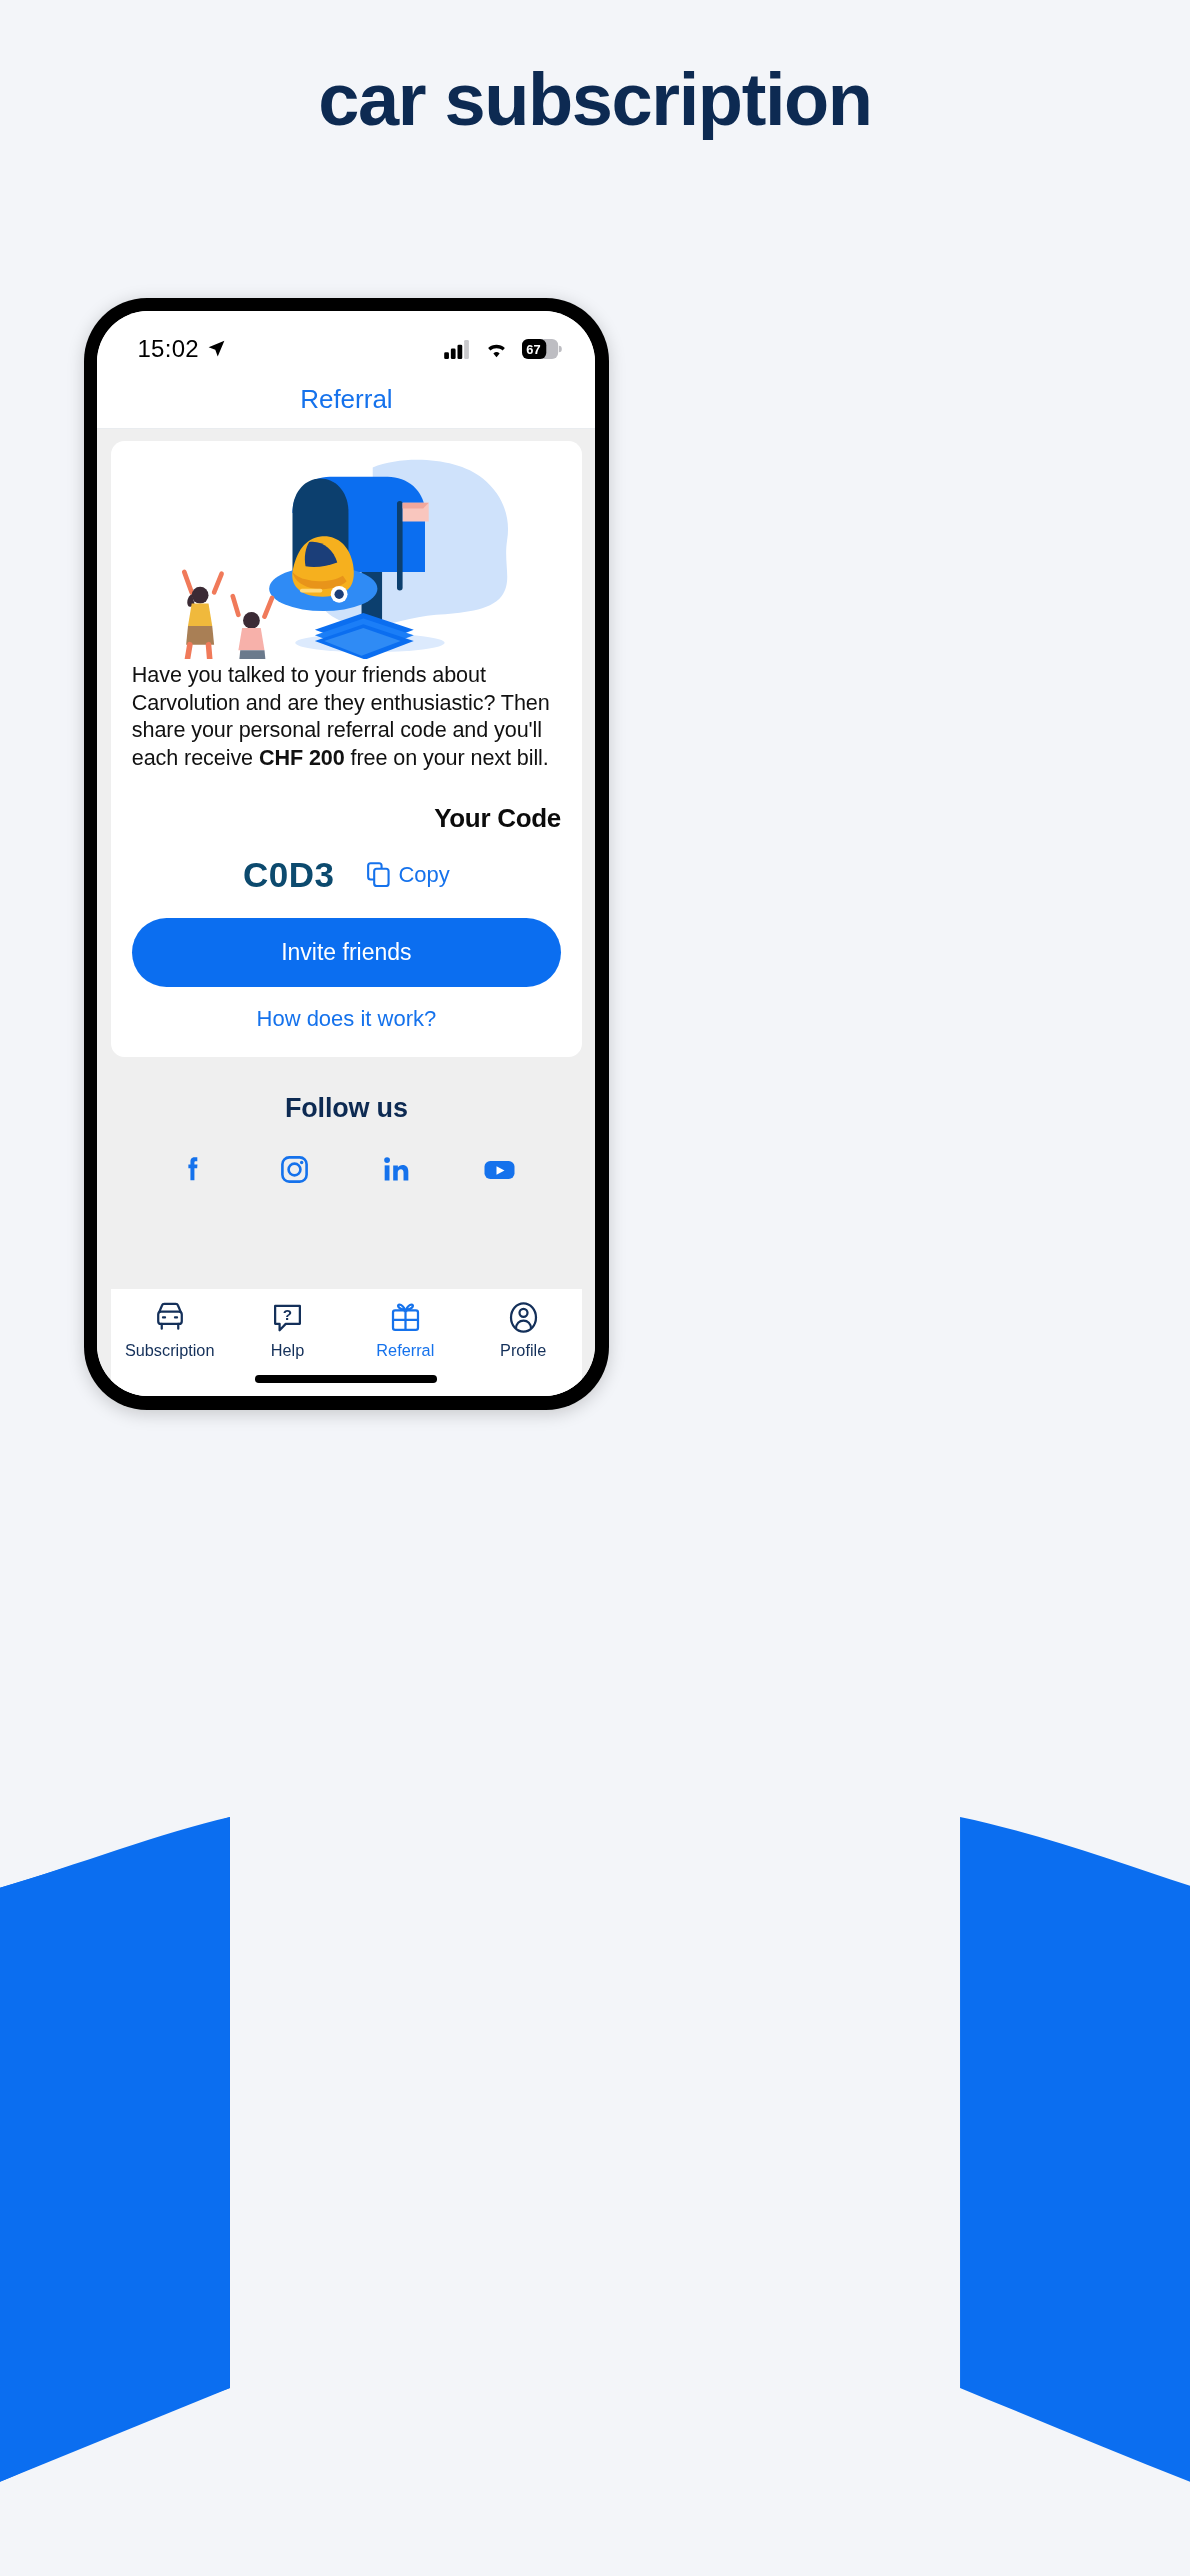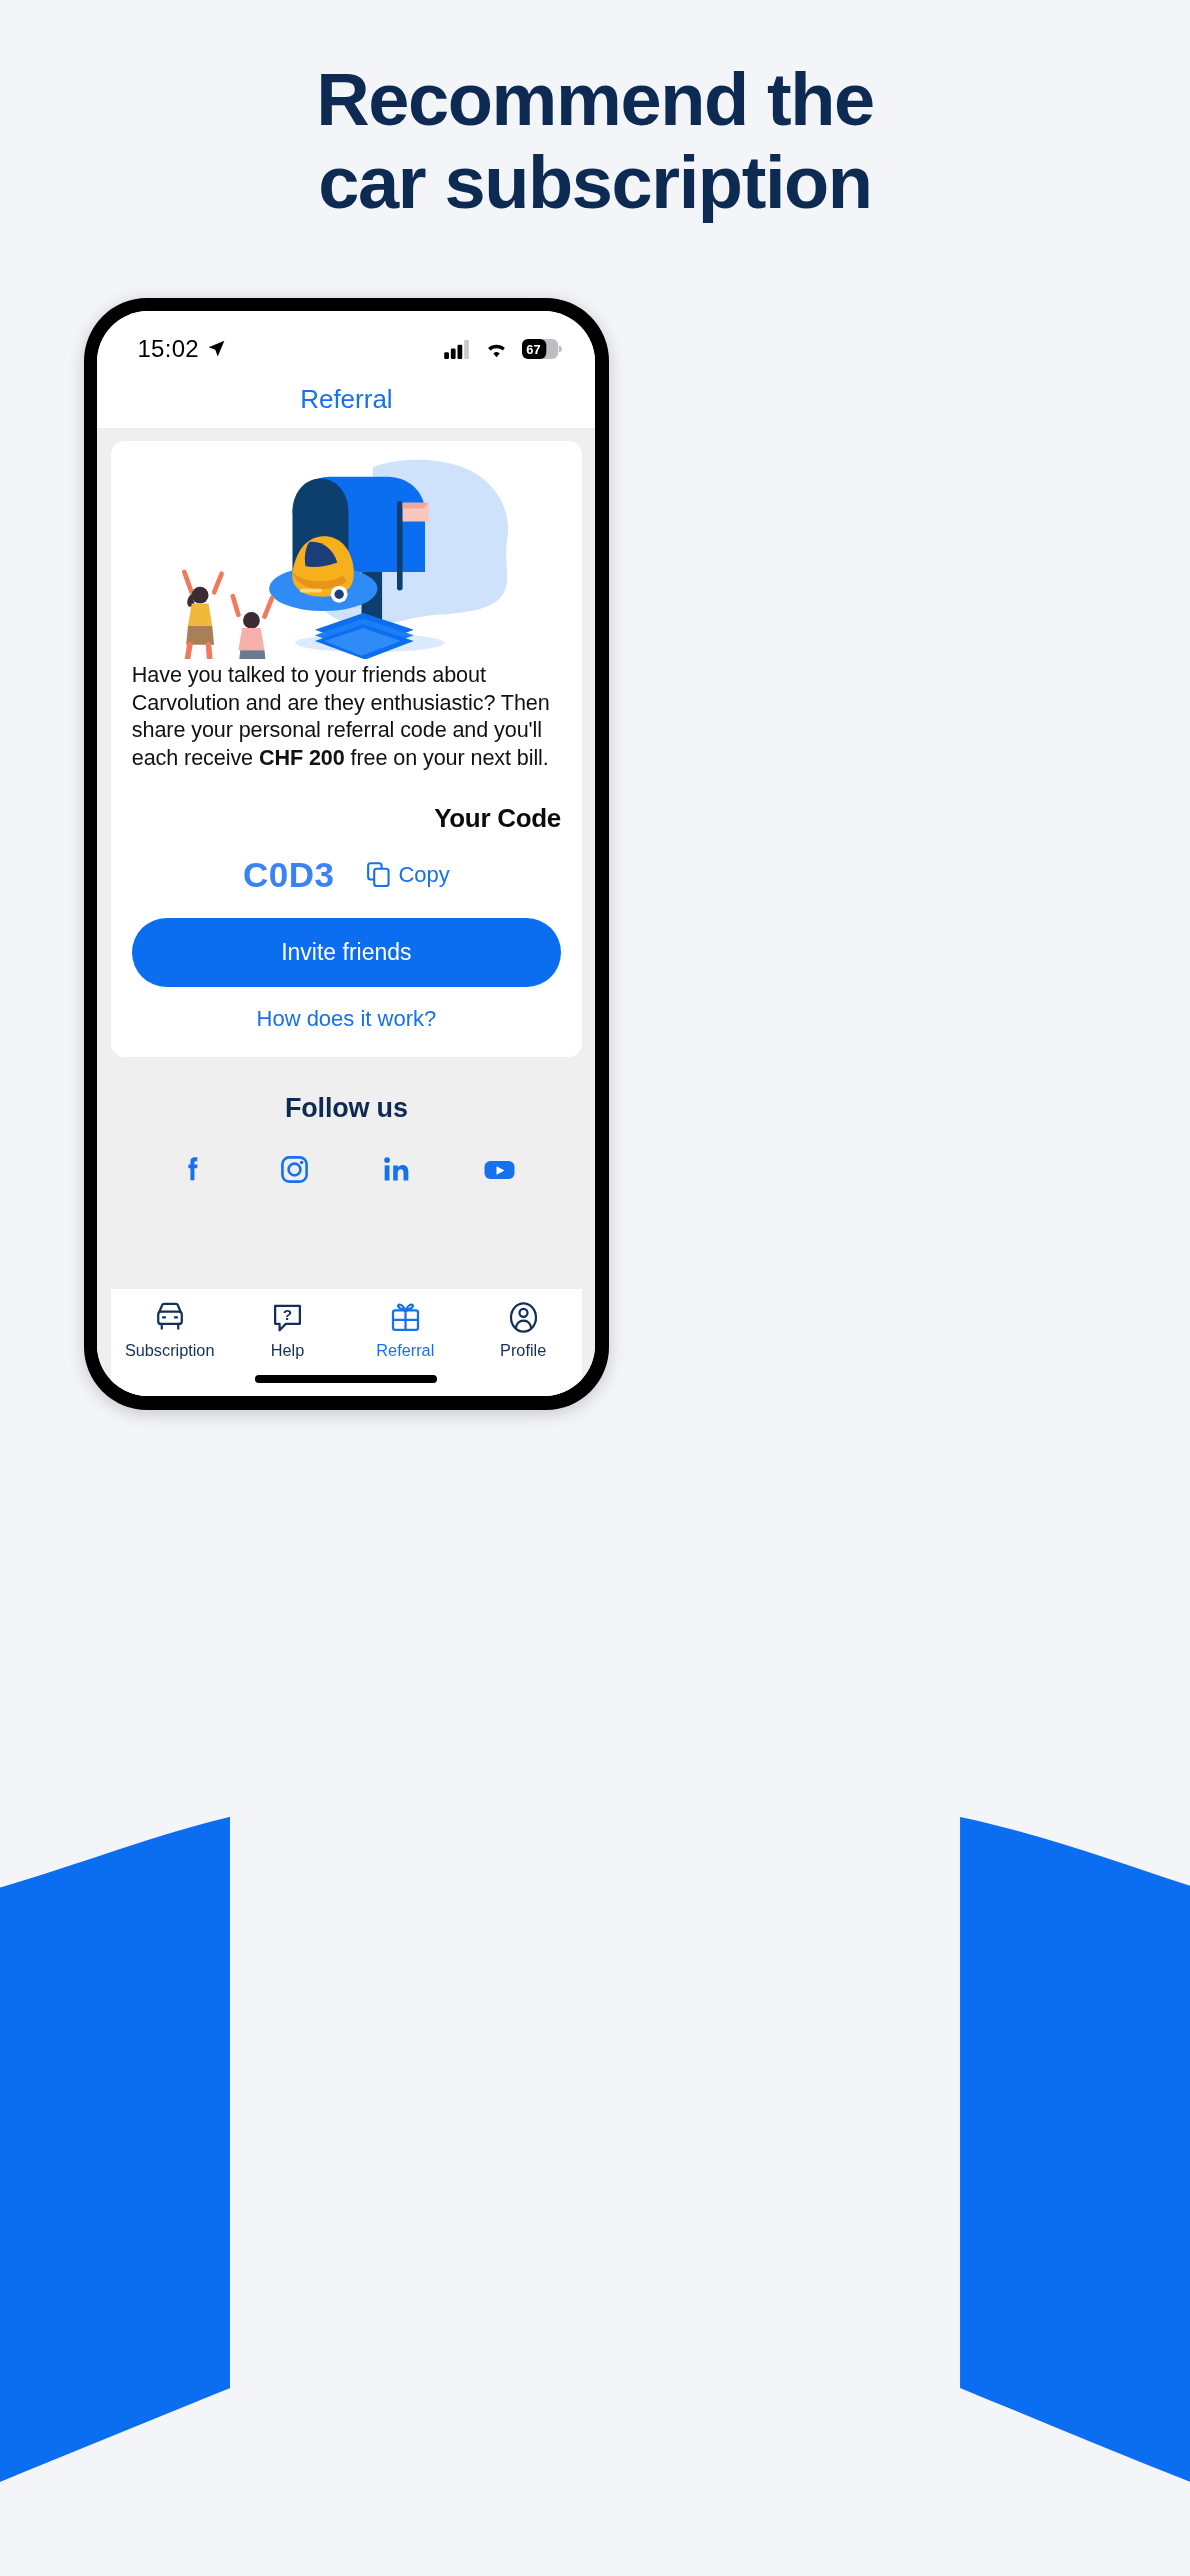--- a/index.html
+++ b/index.html
@@ -88,21 +88,21 @@
   .your-code {
     text-align:right; font-size:26px; font-weight:bold;
     color:#0b0b0b; margin-top:31px; letter-spacing:-0.3px;
   }
 
   .code-row {
     display:flex; align-items:center; justify-content:center;
     gap:33px; margin-top:21px;
   }
   .code-val {
-    font-size:35px; font-weight:bold; color:#3b82f6;
+    font-size:35px; font-weight:bold; color:#0c4a6e;
     letter-spacing:0.5px;
   }
   .copy-btn {
     display:flex; align-items:center; gap:8px;
     color:#1572ec; font-size:22px;
   }
 
   .cta {
     display:block; width:100%; margin-top:23px;
     background:#0b6ef0; color:#fff;
@@ -150,21 +150,20 @@
 
 <svg id="bg-wedges" viewBox="0 0 1242 2688" aria-hidden="true">
   <rect x="0" y="0" width="1242" height="2688" fill="#f3f5f9"></rect>
   <path d="M0 1970 L240 1896 L240 2492 L0 2590 Z" fill="#0b6ef0"></path>
   <path d="M0 2590 L240 2492 L240 2688 L0 2688 Z" fill="#0b6ef0" opacity="0"></path>
   <path d="M0 1970 C 80 1946, 170 1912, 240 1896 L240 2492 C 150 2524, 70 2560, 0 2590 Z" fill="#0b6ef0"></path>
   <path d="M1002 1896 C 1080 1912, 1170 1944, 1242 1968 L1242 2590 C 1160 2558, 1080 2524, 1002 2492 Z" fill="#0b6ef0"></path>
 </svg>
 
 <div id="headline">
-  <span class="ln">Recommend the</span>
   <span class="ln">car subscription</span>
 </div>
 
 <div id="phone">
   <div id="screen">
 
     <div class="statusbar">
       <div class="sb-time">
         <span>15:02</span>
         <svg width="21" height="21" viewBox="0 0 24 24">

